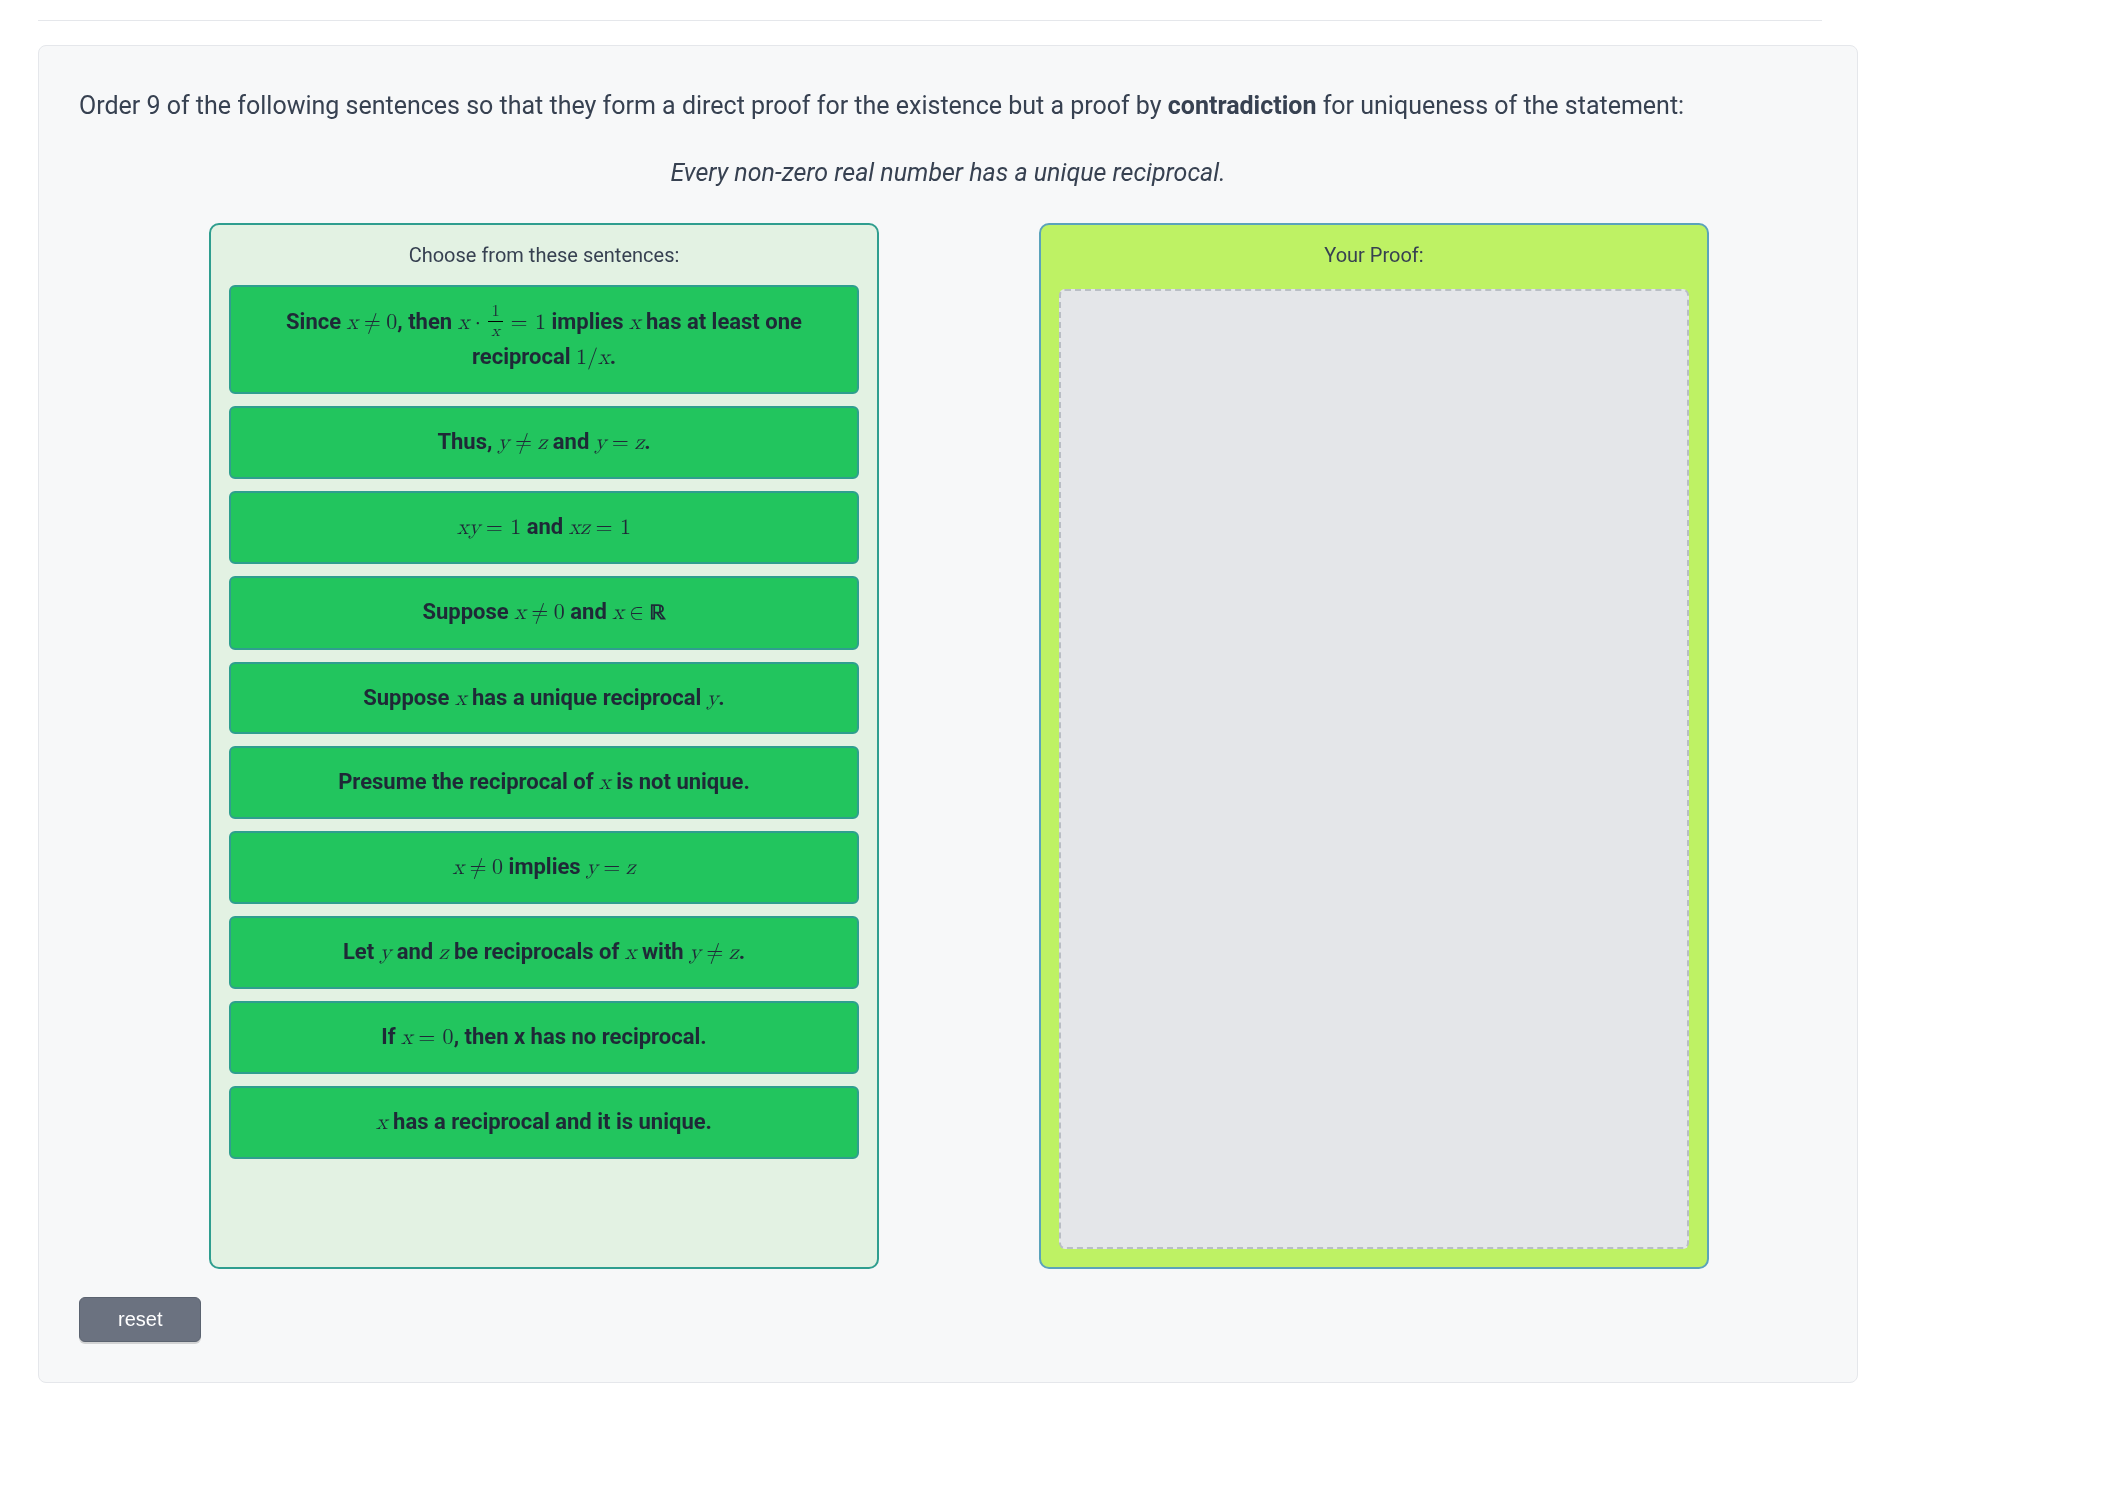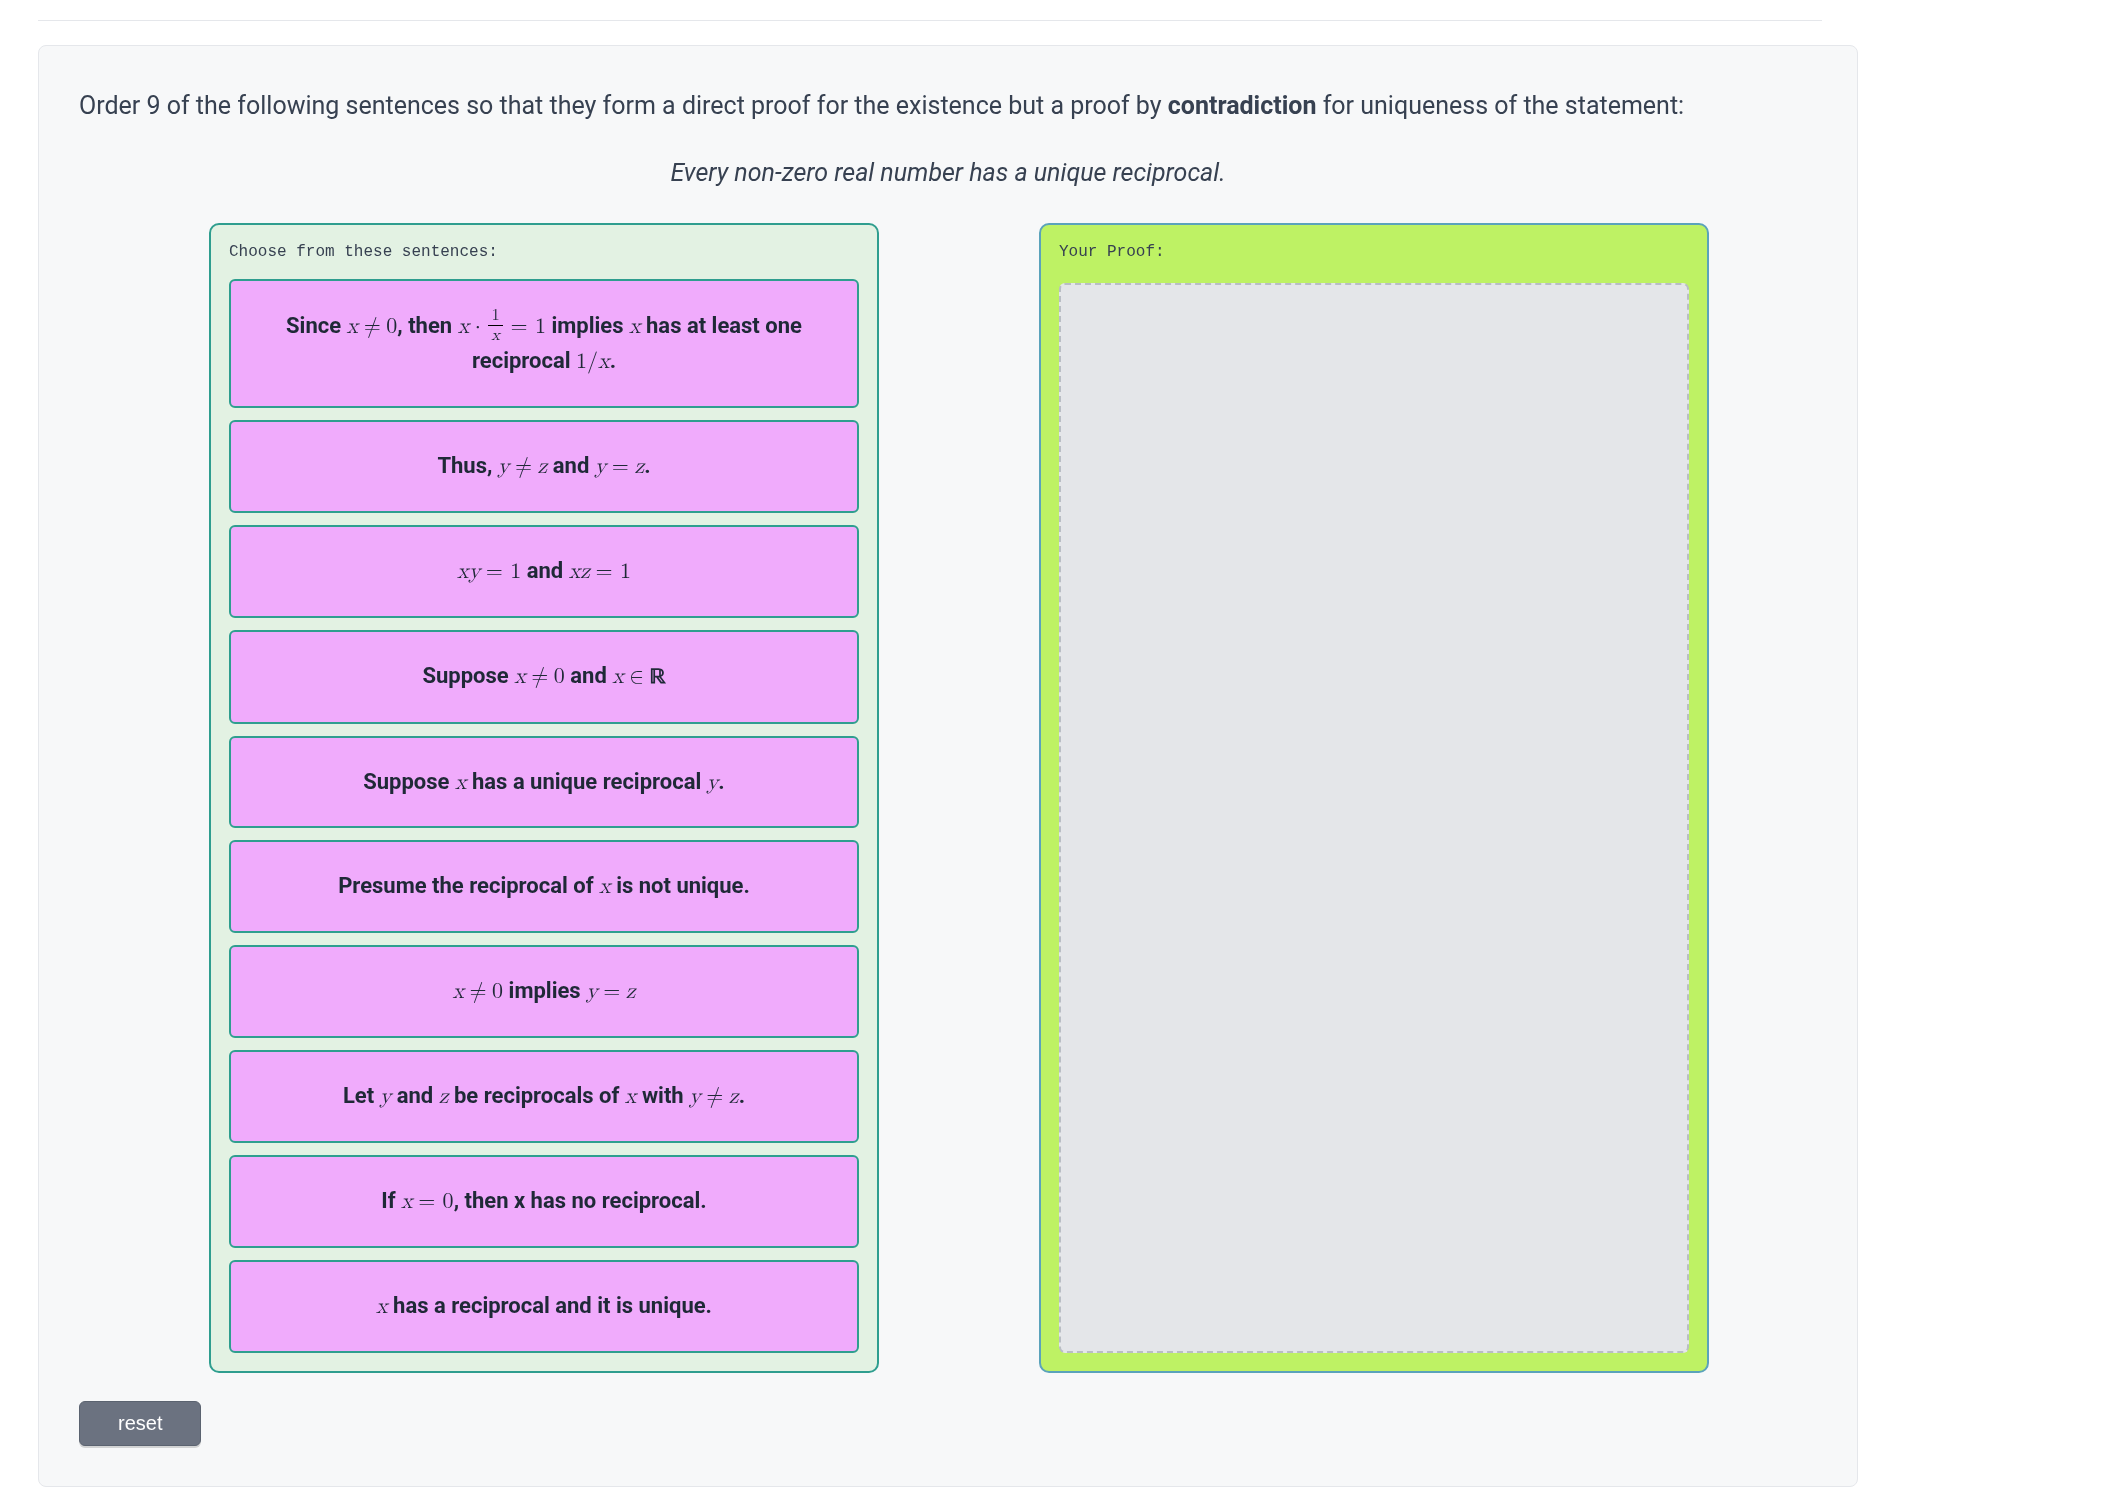--- a/index.html
+++ b/index.html
@@ -55,36 +55,36 @@
     background: #e3f2e3;
     border: 2px solid #2f9e8f;
   }
   .panel-target {
     background: #bef264;
     border: 2px solid #5ba3bb;
     display: flex;
     flex-direction: column;
   }
   .panel-title {
-    font-size: 16px;
+    text-align: center;
+    font-size: 20px;
     color: #374151;
     margin-bottom: 18px;
     font-weight: 400;
-    font-family: Liberation Mono, monospace;
   }
   .sentence-list {
     display: flex;
     flex-direction: column;
     gap: 12px;
   }
   .sentence {
-    background: #f0abfc;
+    background: #22c55e;
     border: 2px solid #2f9e8f;
     border-radius: 6px;
-    padding: 28px 18px;
+    padding: 18px 18px;
     text-align: center;
     font-size: 22px;
     font-weight: 700;
     color: #1f2937;
     line-height: 1.45;
     cursor: grab;
   }
   .math {
     font-family: "Latin Modern Math", "STIX Two Math", "Cambria Math", "Times New Roman", serif;
     font-weight: 400;

